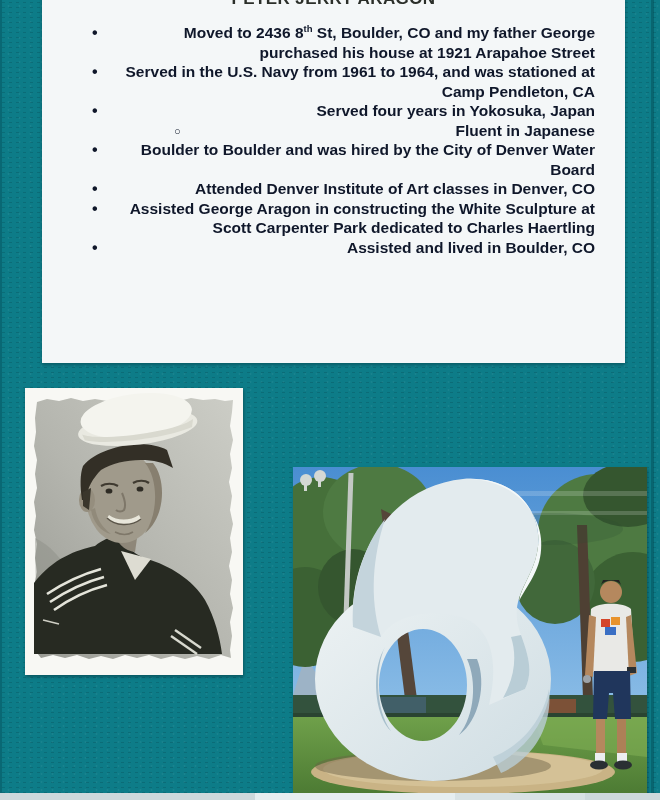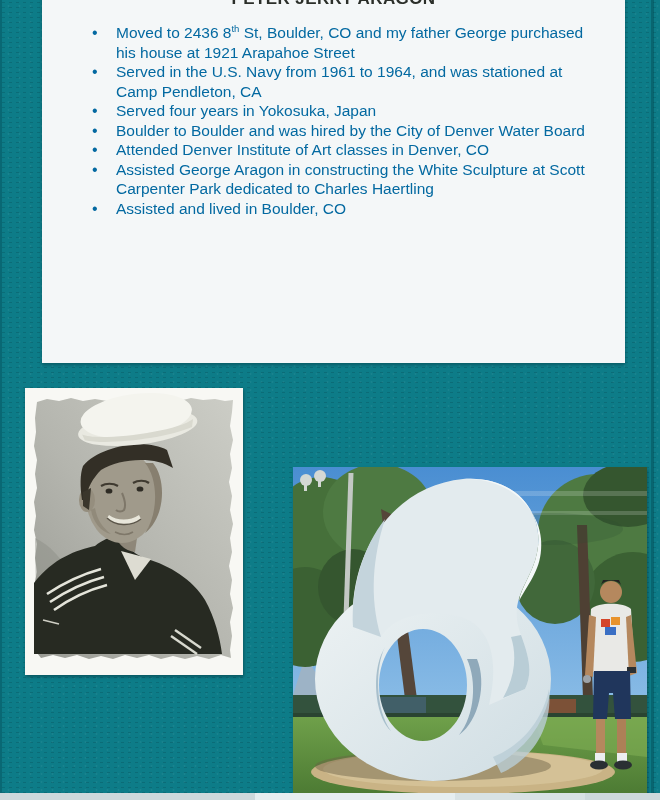--- a/index.html
+++ b/index.html
@@ -31,21 +31,21 @@
   .bio-title{
     margin:0;padding-top:9px;
     text-align:center;
     font-size:17px;font-weight:bold;letter-spacing:0.4px;
     color:#2b2f2a;line-height:20px;
   }
   .bio-list{
     margin:14px 0 0 48px;padding:0 12px 0 0;
     width:505px;
     list-style:none;
-    font-size:15.5px;font-weight:normal;color:#0369a1;line-height:19.5px;
+    font-size:15.5px;font-weight:bold;color:#0f172a;line-height:19.5px;text-align:right;
   }
   .bio-list li{position:relative;padding-left:26px;margin:0;}
   .bio-list li::before{content:"\2022";position:absolute;left:2px;top:0;font-size:16px;}
   .sub-list{margin:0 0 0 58px;padding:0;list-style:none;}
   .sub-list li{position:relative;padding-left:22px;}
   .sub-list li::before{content:"\25CB";position:absolute;left:0;top:1px;font-size:11px;}
   sup{font-size:9.5px;vertical-align:super;line-height:0;}
 
   .photo{position:absolute;}
   .navy-photo{
@@ -63,20 +63,23 @@
 <body>
 
 <div id="page">
 
   <div class="bio-card">
     <h1 class="bio-title">PETER JERRY ARAGON</h1>
     <ul class="bio-list">
       <li><span><span>Moved to 2436 8</span><sup>th</sup><span> St, Boulder, CO and my father George purchased his house at 1921 Arapahoe Street</span></span></li>
       <li>Served in the U.S. Navy from 1961 to 1964, and was stationed at Camp Pendleton, CA</li>
       <li><span>Served four years in Yokosuka, Japan</span>
+        <ul class="sub-list">
+          <li>Fluent in Japanese</li>
+        </ul>
       </li>
       <li>Boulder to Boulder and was hired by the City of Denver Water Board</li>
       <li>Attended Denver Institute of Art classes in Denver, CO</li>
       <li>Assisted George Aragon in constructing the White Sculpture at  Scott Carpenter Park dedicated to Charles Haertling</li>
       <li>Assisted and lived in Boulder, CO</li>
     </ul>
   </div>
 
   <div class="photo navy-photo" role="img" aria-label="Black-and-white portrait of a young sailor in U.S. Navy uniform and white cap">
     <svg width="218" height="287" viewBox="0 0 218 287">

